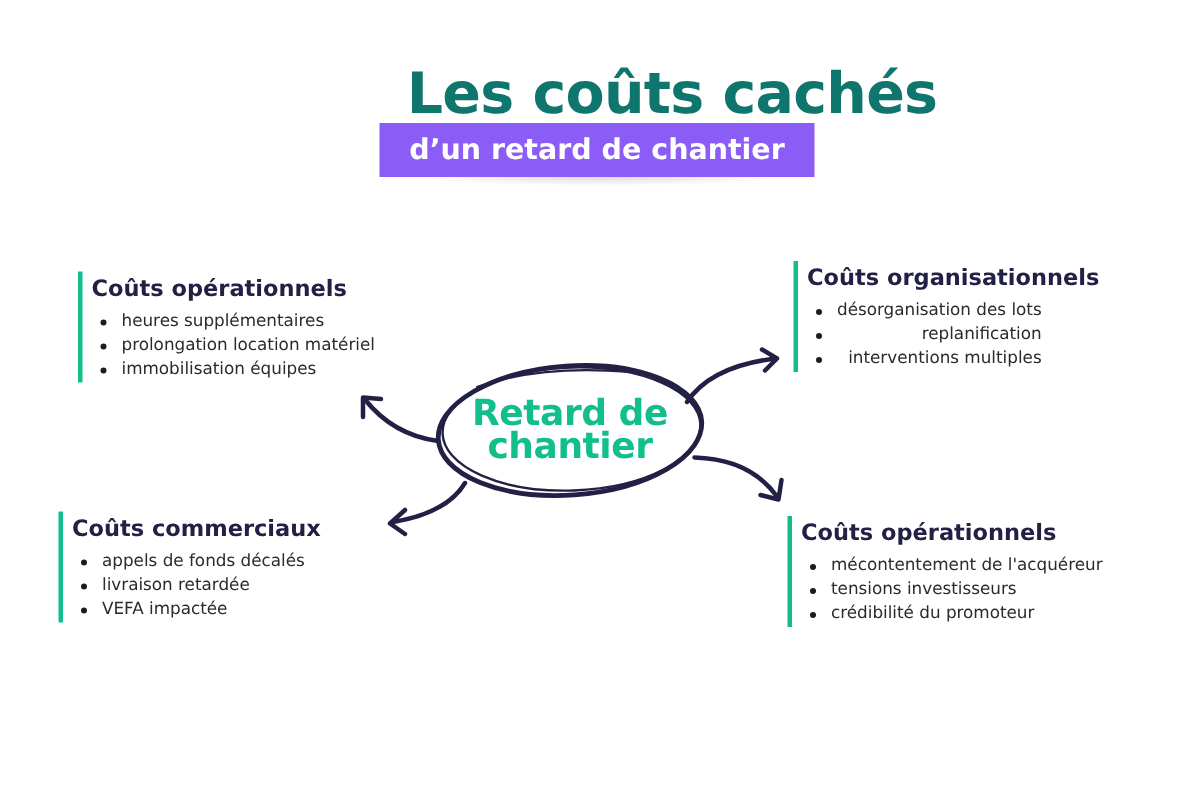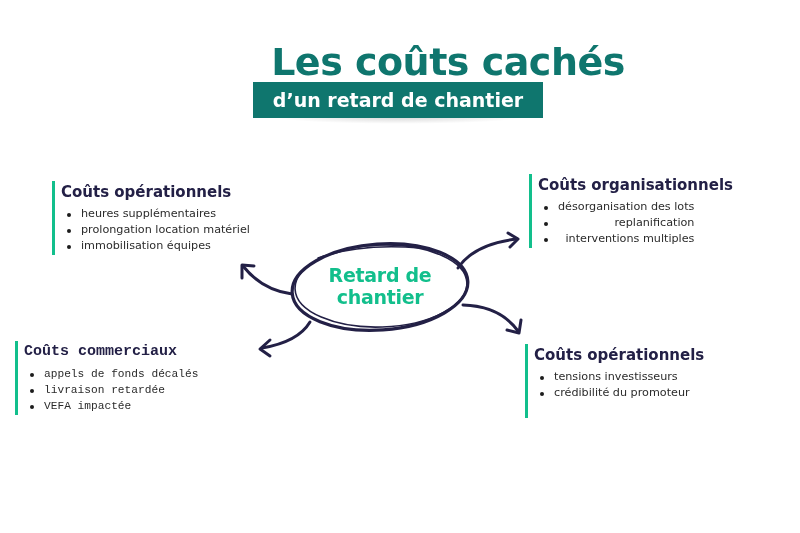--- a/index.html
+++ b/index.html
@@ -40,30 +40,30 @@
     position: relative; font-size: 11.2px; color: #2b2b2b; line-height: 16px;
     white-space: nowrap;
   }
   .card li::before {
     content: ""; position: absolute; left: -14px; top: 6.5px;
     width: 4px; height: 4px; border-radius: 50%; background: #1c1c1c;
   }
   svg.map { position: absolute; left: 0; top: 0; }
   .center-label {
     position: absolute; left: 300px; top: 264px; width: 160px;
-    text-align: center; font-size: 19px; font-weight: bold;
+    text-align: center; font-size: 24px; font-weight: bold;
     line-height: 22px; letter-spacing: -0.3px;
   }
 </style>
 </head>
 <body>
 
 <div class="title" style="color: #0f766e; margin-left: 48px;">Les coûts cachés</div>
 <div class="subtitle-shadow"></div>
-<div class="subtitle" style="background: #0f766e;">d’un retard de chantier</div>
+<div class="subtitle" style="background: #8b5cf6;">d’un retard de chantier</div>
 
 <svg class="map" width="800" height="533" viewBox="0 0 800 533">
   <g fill="none" stroke="#232046" stroke-linecap="round" stroke-linejoin="round">
 
     <ellipse cx="380" cy="287" rx="88" ry="43" stroke-width="3.2" transform="rotate(-4 380 287)"></ellipse>
     <ellipse cx="381" cy="286" rx="86" ry="41" stroke-width="1.6" transform="rotate(-2 381 286)"></ellipse>
     <path d="M 318 258 Q 360 243 420 248" stroke-width="1.4"></path>
 
     <path d="M 292 294 Q 262 290 243 266" stroke-width="3"></path>
     <path d="M 242 278 L 242 265 L 254 266" stroke-width="3"></path>
@@ -97,30 +97,31 @@
 <div class="card" style="left:529px; top:174px; width:250px; height:74px;text-align:right;">
   <div class="bar" style="background: rgb(18, 191, 140);"></div>
   <div class="heading" style="color: rgb(35, 32, 70);">Coûts organisationnels</div>
   <ul>
     <li>désorganisation des lots</li>
     <li>replanification</li>
     <li>interventions multiples</li>
   </ul>
 </div>
 
-<div class="card" style="left:15px; top:341px; width:230px; height:74px;font-family:Liberation Mono, monospace;">
+<div class="card" style="left:39px; top:341px; width:230px; height:74px;">
   <div class="bar" style="background: rgb(18, 191, 140);"></div>
   <div class="heading" style="color: rgb(35, 32, 70);">Coûts commerciaux</div>
   <ul>
     <li>appels de fonds décalés</li>
     <li>livraison retardée</li>
     <li>VEFA impactée</li>
   </ul>
 </div>
 
 <div class="card" style="left:525px; top:344px; width:250px; height:74px;">
   <div class="bar" style="background: rgb(18, 191, 140);"></div>
   <div class="heading" style="color: rgb(35, 32, 70);">Coûts opérationnels</div>
   <ul>
+    <li>mécontentement de l'acquéreur</li>
     <li>tensions investisseurs</li>
     <li>crédibilité du promoteur</li>
   </ul>
 </div>
 
 </body></html>

